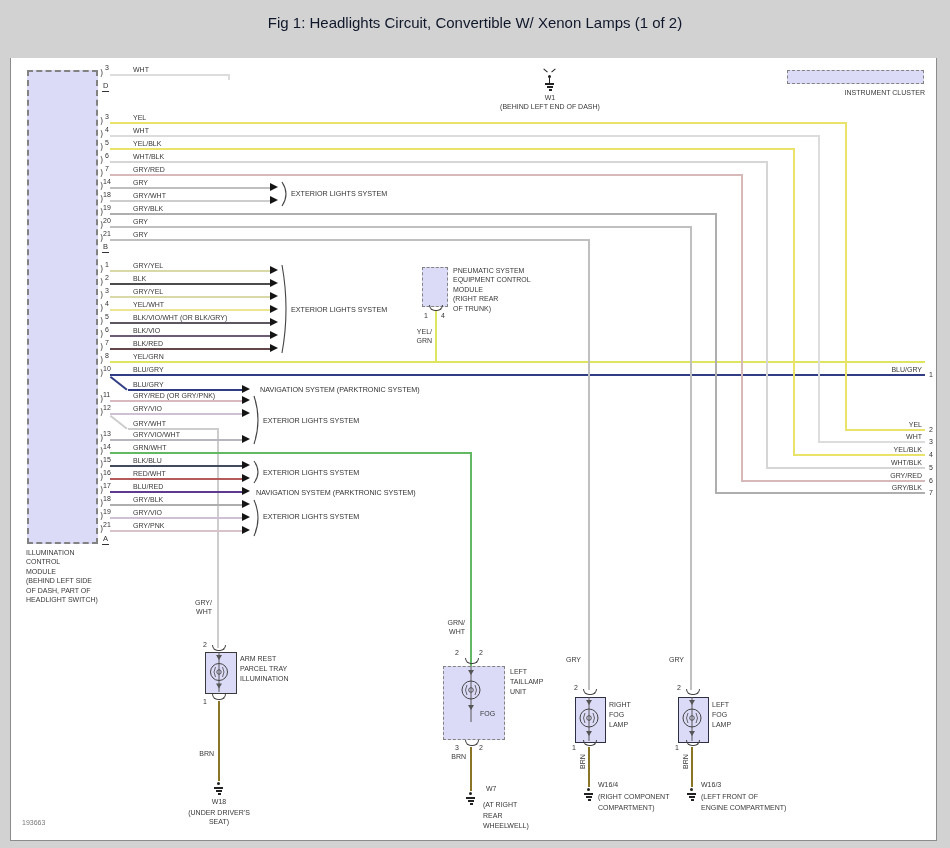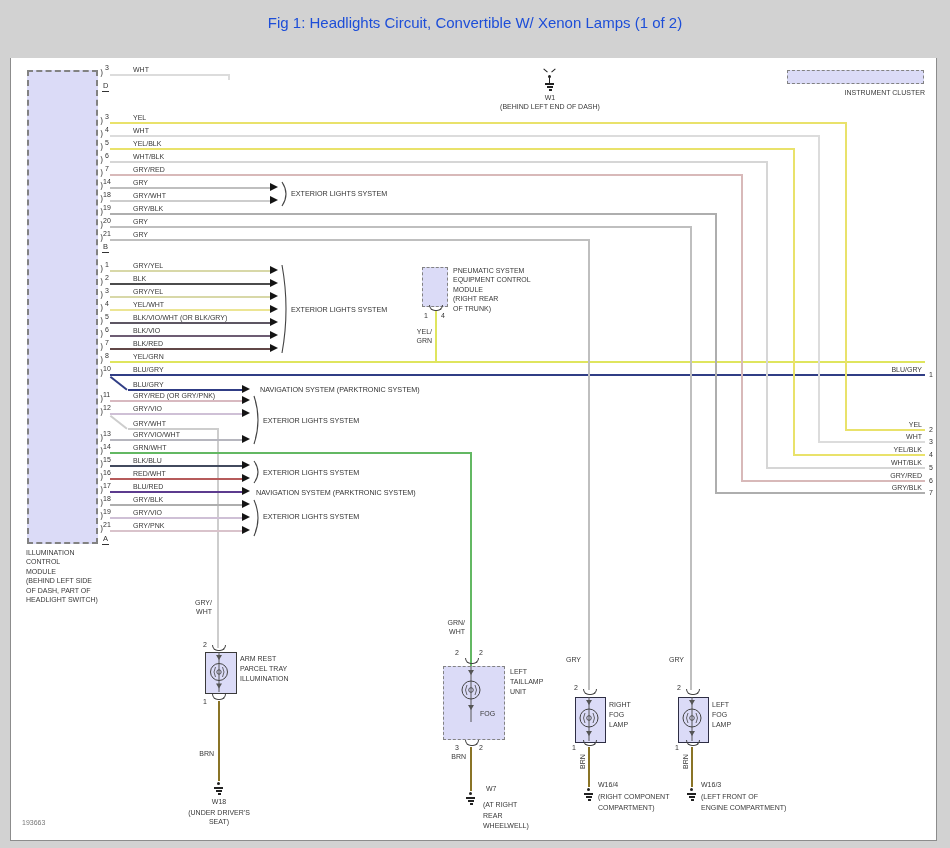--- a/index.html
+++ b/index.html
@@ -1,21 +1,21 @@
 <!DOCTYPE html>
 <html><head>
 <meta charset="utf-8">
 <style>
   html,body{margin:0;padding:0}
   body{width:950px;height:848px;background:#d2d2d2;position:relative;overflow:hidden;
        font-family:"Liberation Sans","DejaVu Sans",sans-serif;}
   .abs{position:absolute}
   .canvas{position:absolute;left:10px;top:58px;width:925px;height:782px;background:#ffffff;
           border-left:1px solid #8c8c8c;border-right:1px solid #8c8c8c;border-bottom:1px solid #8c8c8c}
-  .title{position:absolute;left:0;right:0;top:14px;text-align:center;font-size:15px;color:#1d4ed8}
+  .title{position:absolute;left:0;right:0;top:14px;text-align:center;font-size:15px;color:#0f172a}
   .t{position:absolute;font-size:7px;color:#383838;line-height:1.05;white-space:nowrap}
   .sys{position:absolute;font-size:7.2px;color:#333;white-space:nowrap}
   .pre{white-space:pre-line;line-height:1.35}
   .r{text-align:right}
   .c{text-align:center}
   .wl{position:absolute;height:2px}
   .wv{position:absolute;width:2px}
   .pin{position:absolute;font-size:7px;color:#333;line-height:1}
   .arc{position:absolute;font-size:9px;color:#555;line-height:1;font-family:"DejaVu Sans Mono",monospace}
   .cup{position:absolute;width:12px;height:5px;border-bottom:1.2px solid #444;border-left:1px solid #444;border-right:1px solid #444;border-radius:0 0 7px 7px}

